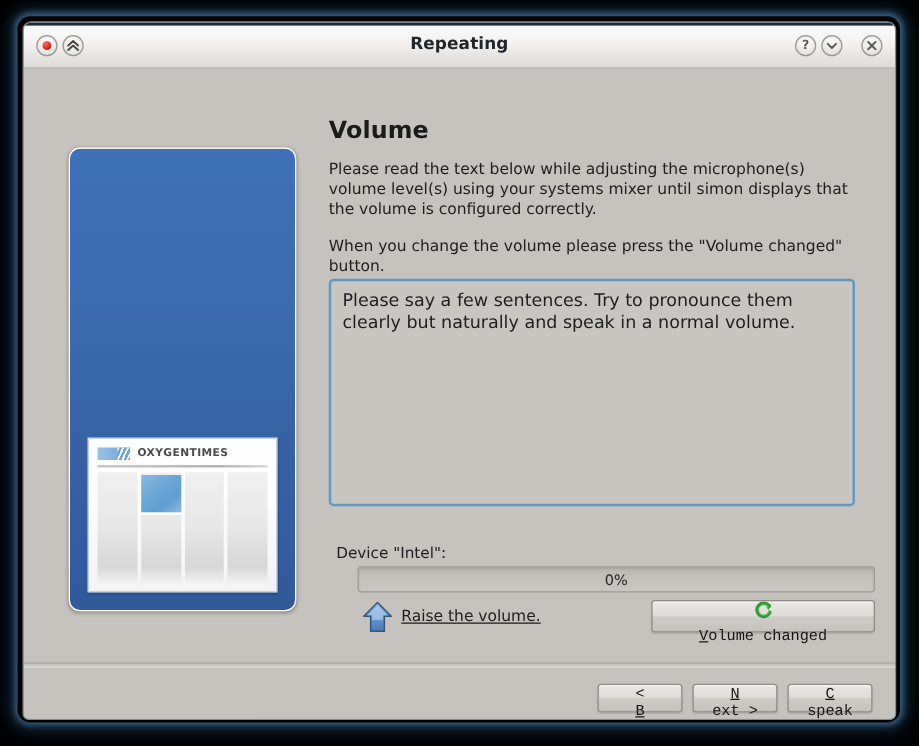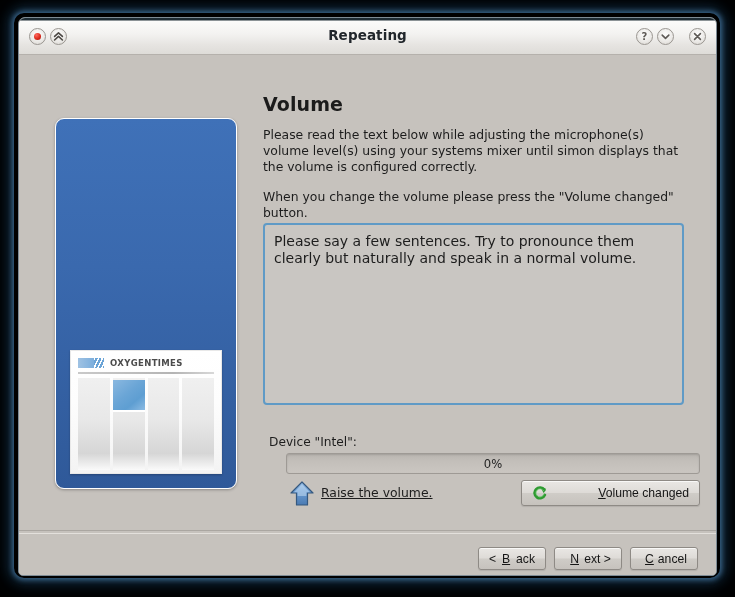--- a/index.html
+++ b/index.html
@@ -254,30 +254,31 @@
     left: 35px; top: 5px;
     font-size: 12.4px;
     color: #1d1d1d;
     text-decoration: underline;
   }
 
   .btn {
     background: linear-gradient(to bottom, #e9e7e4 0%, #dedbd7 48%, #cfccc7 52%, #c6c2bd 100%);
     border: 1px solid #8e8a85;
     border-radius: 3px;
-    font-family: Liberation Sans, sans-serif;
+    font-family: Liberation Mono, monospace;
     font-size: 12.2px;
     color: #161616;
     box-shadow: inset 0 1px 0 rgba(255,255,255,0.70), 0 1px 1px rgba(0,0,0,0.10);
     cursor: pointer;
     display: inline-flex;
     align-items: center;
     justify-content: space-between;
     box-sizing: border-box;
     padding: 0 10px;
+    flex-direction: column;
   }
   .btn .acc { text-decoration: underline; }
 
   #volume-changed-btn {
     position: absolute;
     right: 0; top: 0;
     width: 179px; height: 26px;
     gap: 6px;
   }
   #refresh-icon { width: 15px; height: 15px; flex: none; }
@@ -404,19 +405,19 @@
             <span>ack</span>
           </button>
         <button class="btn footer-btn">
             <span></span>
             <span class="acc">N</span>
             <span>ext &gt;</span>
           </button>
         <button class="btn footer-btn">
             <span></span>
             <span class="acc">C</span>
-            <span>ancel</span>
+            <span>speak</span>
           </button>
       </div>
 
     </div>
   </div>
 </div>
 
 </body></html>

